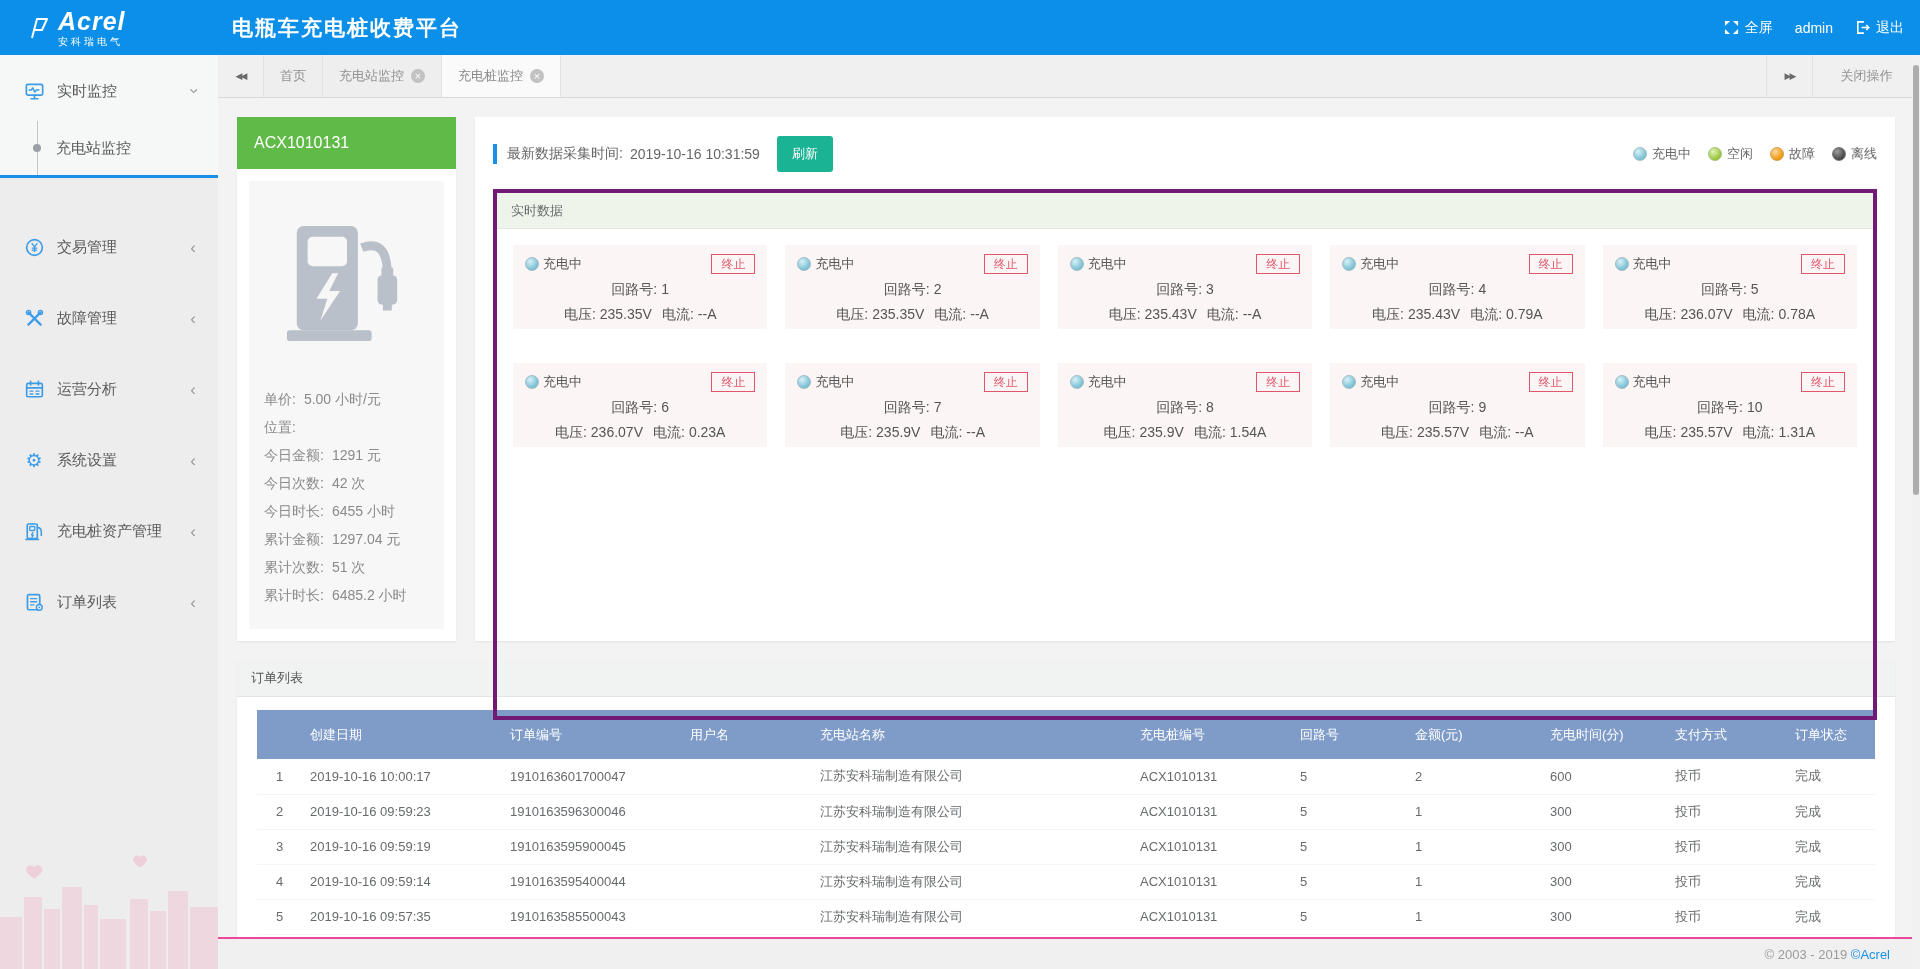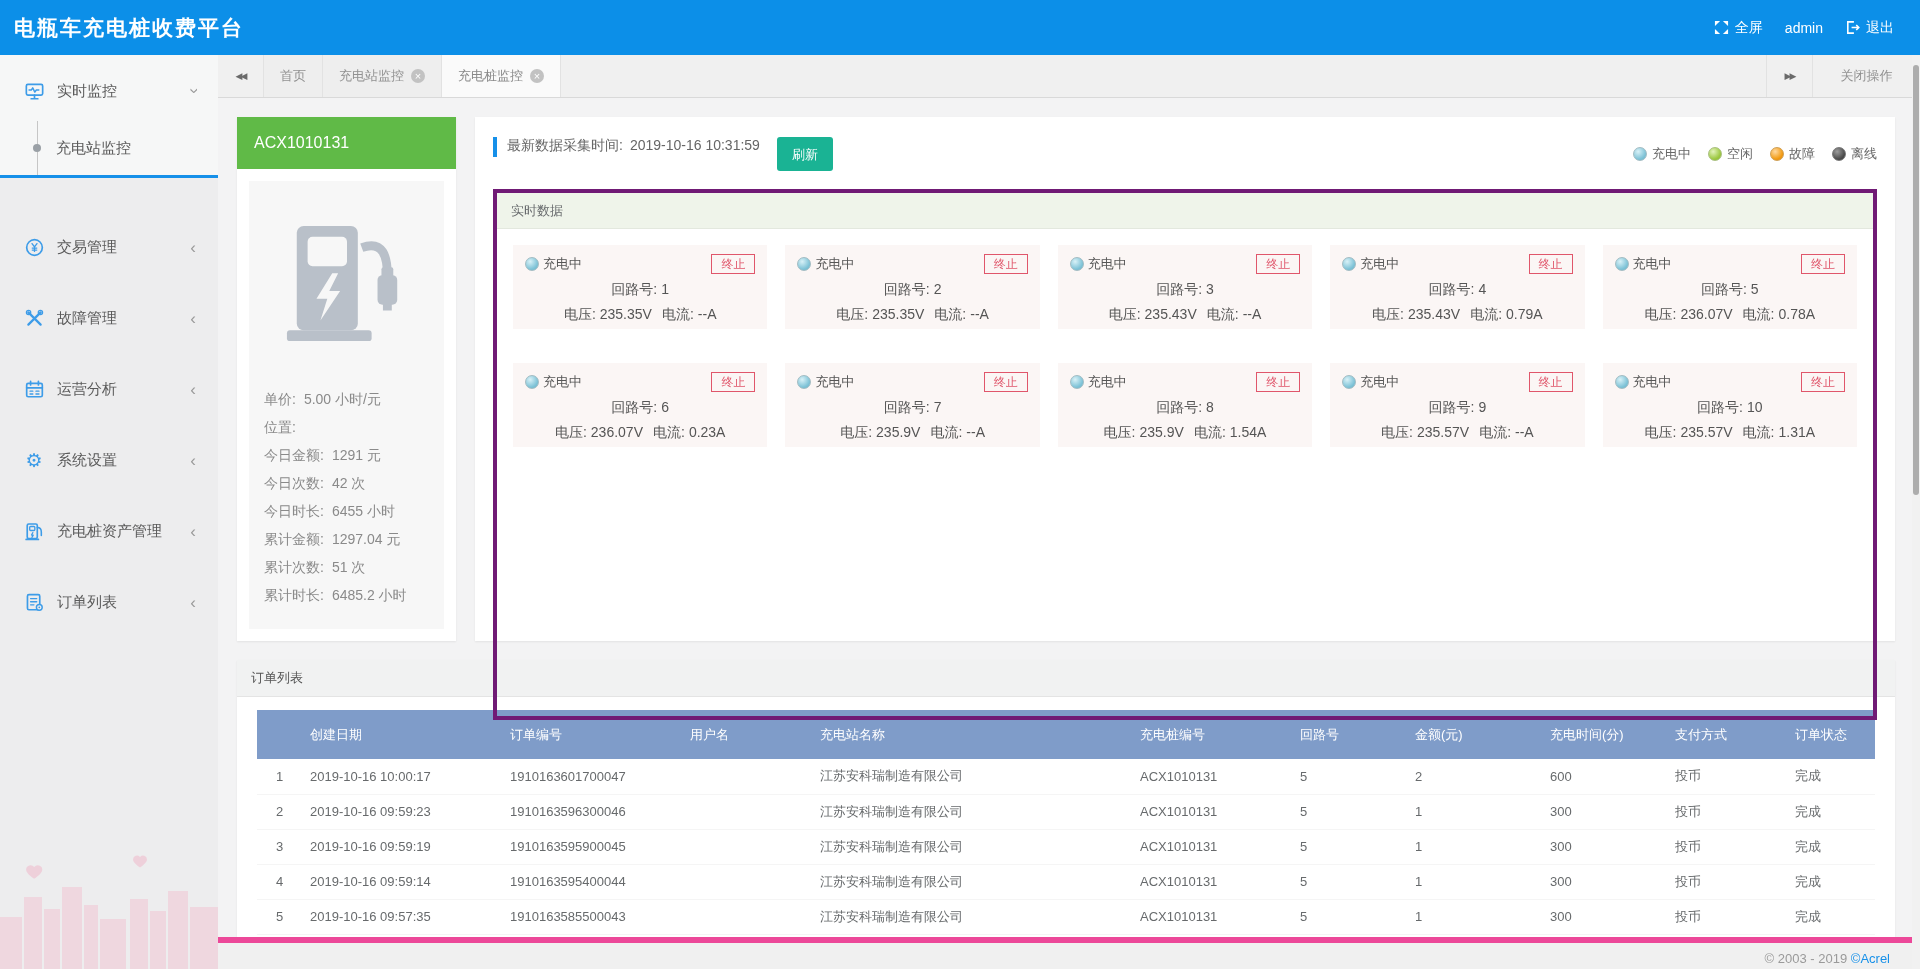--- a/index.html
+++ b/index.html
@@ -8,21 +8,21 @@
 
   
   .hdr { position:absolute; top:0; left:0; right:0; height:55px; background:#0c8fe8;
     display:flex; align-items:center; z-index:20; }
   .brand { display:flex; align-items:center; gap:8px; padding-left:26px; width:218px; }
   .brand-flag { flex:none; }
   .brand-txt { color:#fff; line-height:1; }
   .brand-name { font-size:25px; font-weight:bold; font-style:italic; letter-spacing:1px; display:block; }
   .brand-sub { font-size:10px; letter-spacing:3px; display:block; margin-top:3px; }
   .hdr-title { color:#fff; font-size:21px; font-weight:bold; letter-spacing:2px; margin-left:14px; }
-  .hdr-right { margin-left:auto; display:flex; align-items:center; gap:22px; padding-right:26px;
+  .hdr-right { margin-left:auto; display:flex; align-items:center; gap:22px; padding-right:16px;
     color:#fff; font-size:14px; }
   .hbtn { display:flex; align-items:center; gap:6px; cursor:pointer; }
 
   
   .tabbar { position:absolute; top:55px; left:218px; right:0; height:43px; background:#f0f0f0;
     border-bottom:1px solid #d9d9d9; display:flex; align-items:stretch; z-index:10; }
   .tab-arrow { width:46px; display:flex; align-items:center; justify-content:center;
     color:#6a6a6a; font-size:9px; letter-spacing:-2px; cursor:pointer; border-right:1px solid #e2e2e2; }
   .tab { display:flex; align-items:center; padding:0 16px; font-size:13px; color:#919191;
     border-right:1px solid #e2e2e2; cursor:pointer; background:#eeeeee; }
@@ -55,21 +55,21 @@
   .main { position:absolute; top:98px; left:218px; right:0; bottom:32px; padding:19px 25px 0 19px; overflow:hidden; }
   .row1 { display:flex; gap:19px; }
 
   .pile-panel { width:219px; height:524px; background:#fff; box-shadow:0 1px 2px rgba(0,0,0,.07); flex:none; }
   .pile-title { height:52px; line-height:52px; background:#60ba47; color:#fff; font-size:16px; padding-left:17px; }
   .pile-inner { margin:12px; height:448px; background:#f7f7f7; padding:28px 15px 0; }
   .pile-icon-wrap { height:150px; display:flex; align-items:center; justify-content:center; margin-bottom:26px; }
   .stat { display:flex; gap:8px; line-height:28px; font-size:14px; color:#8a8a8a; white-space:nowrap; }
 
   .monitor-panel { flex:1; height:524px; background:#fff; box-shadow:0 1px 2px rgba(0,0,0,.07); padding:20px 18px; }
-  .m-top { display:flex; height:34px; }
+  .m-top { display:flex; align-items:center; height:34px; }
   .accent { width:4px; height:20px; background:#1690e9; margin-right:10px; }
   .m-label,.m-time { font-size:14px; color:#666; }
   .m-time { margin-left:7px; }
   .refresh { margin-left:17px; background:#1ab394; color:#fff; border:none; padding:9px 15px;
     border-radius:3px; font-size:13px; cursor:pointer; font-family:inherit; }
   .legend { margin-left:auto; display:flex; align-items:center; gap:17px; font-size:13px; color:#666; }
   .legend-item { display:flex; align-items:center; gap:5px; }
   .orb { width:14px; height:14px; border-radius:50%; }
   .orb-charging { background:radial-gradient(circle at 35% 30%, #d8f1f7, #7fc3d7 65%, #64b1c9); border:1px solid #a2bcc3; }
   .orb-idle { background:radial-gradient(circle at 35% 30%, #e2f3bb, #9cc840 65%, #85b42e); border:1px solid #a9c07f; }
@@ -97,30 +97,39 @@
   .orders-body { padding:13px 20px 18px; }
   table { width:100%; border-collapse:collapse; table-layout:fixed; }
   thead th { background:#7f9cc9; color:#fff; font-size:13px; font-weight:normal; height:49px;
     text-align:left; padding:0 8px; white-space:nowrap; }
   tbody td { height:35px; font-size:13px; color:#676a6c; padding:0 8px; white-space:nowrap; overflow:hidden; }
   tbody tr { border-bottom:1px solid #f5f5f5; }
   .td-no { text-align:center; }
 
   
   .footer { position:absolute; left:218px; right:0; bottom:0; height:32px; background:#f0f0f0;
-    border-top:6px solid #ec4899; line-height:31px; text-align:right; padding-right:30px;
+    border-top:2px solid #ec4899; line-height:31px; text-align:right; padding-right:30px;
     font-size:13px; color:#9a9a9a; z-index:6; }
   .footer .brand-link { color:#1690e9; cursor:pointer; }
   .vscroll { position:absolute; top:55px; right:0; bottom:0; width:8px; background:#f1f1f1; z-index:30; }
   .vscroll-thumb { position:absolute; top:10px; left:1px; width:6px; height:430px; background:#adadad; border-radius:3px; }
 </style>
 </head>
 <body>
 
 <header class="hdr">
+  <div class="brand">
+    <svg class="brand-flag" width="24" height="26" viewBox="0 0 24 26">
+      <path d="M6 23 L11 4 L21 4 L16 15 L9 15" fill="none" stroke="#fff" stroke-width="2" stroke-linejoin="round"></path>
+    </svg>
+    <span class="brand-txt">
+      <span class="brand-name">Acrel</span>
+      <span class="brand-sub">安科瑞电气</span>
+    </span>
+  </div>
   <div class="hdr-title">电瓶车充电桩收费平台</div>
   <div class="hdr-right">
     <span class="hbtn">
       <svg width="15" height="15" viewBox="0 0 16 16">
         <polygon points="1,1 6.5,1 1,6.5" fill="#fff"></polygon>
         <polygon points="15,1 15,6.5 9.5,1" fill="#fff"></polygon>
         <polygon points="1,15 1,9.5 6.5,15" fill="#fff"></polygon>
         <polygon points="15,15 9.5,15 15,9.5" fill="#fff"></polygon>
       </svg>
       <span>全屏</span>

